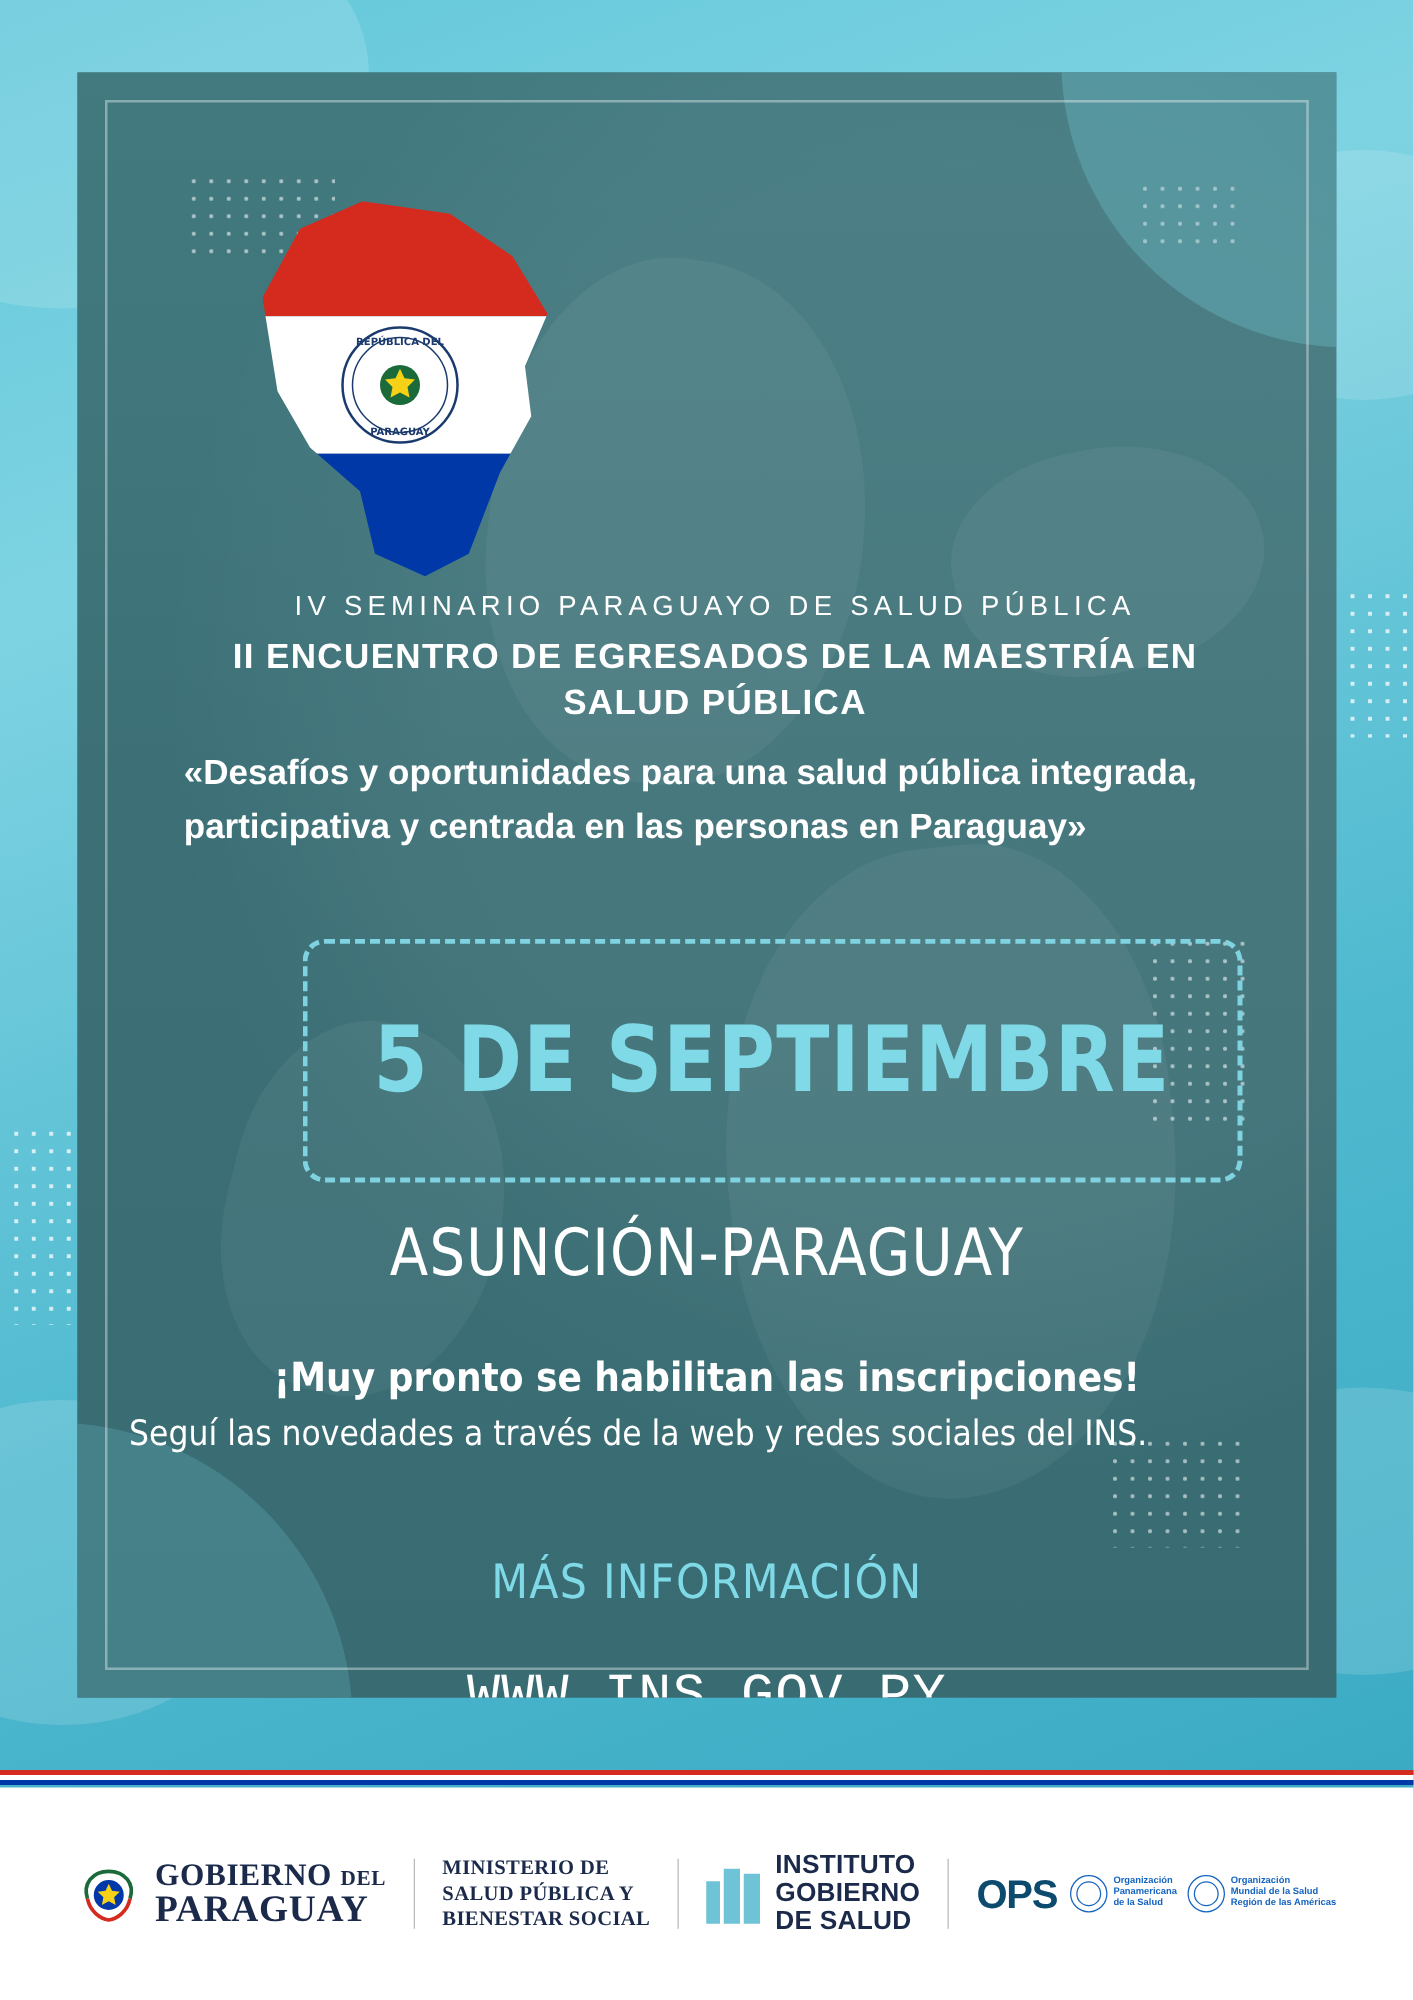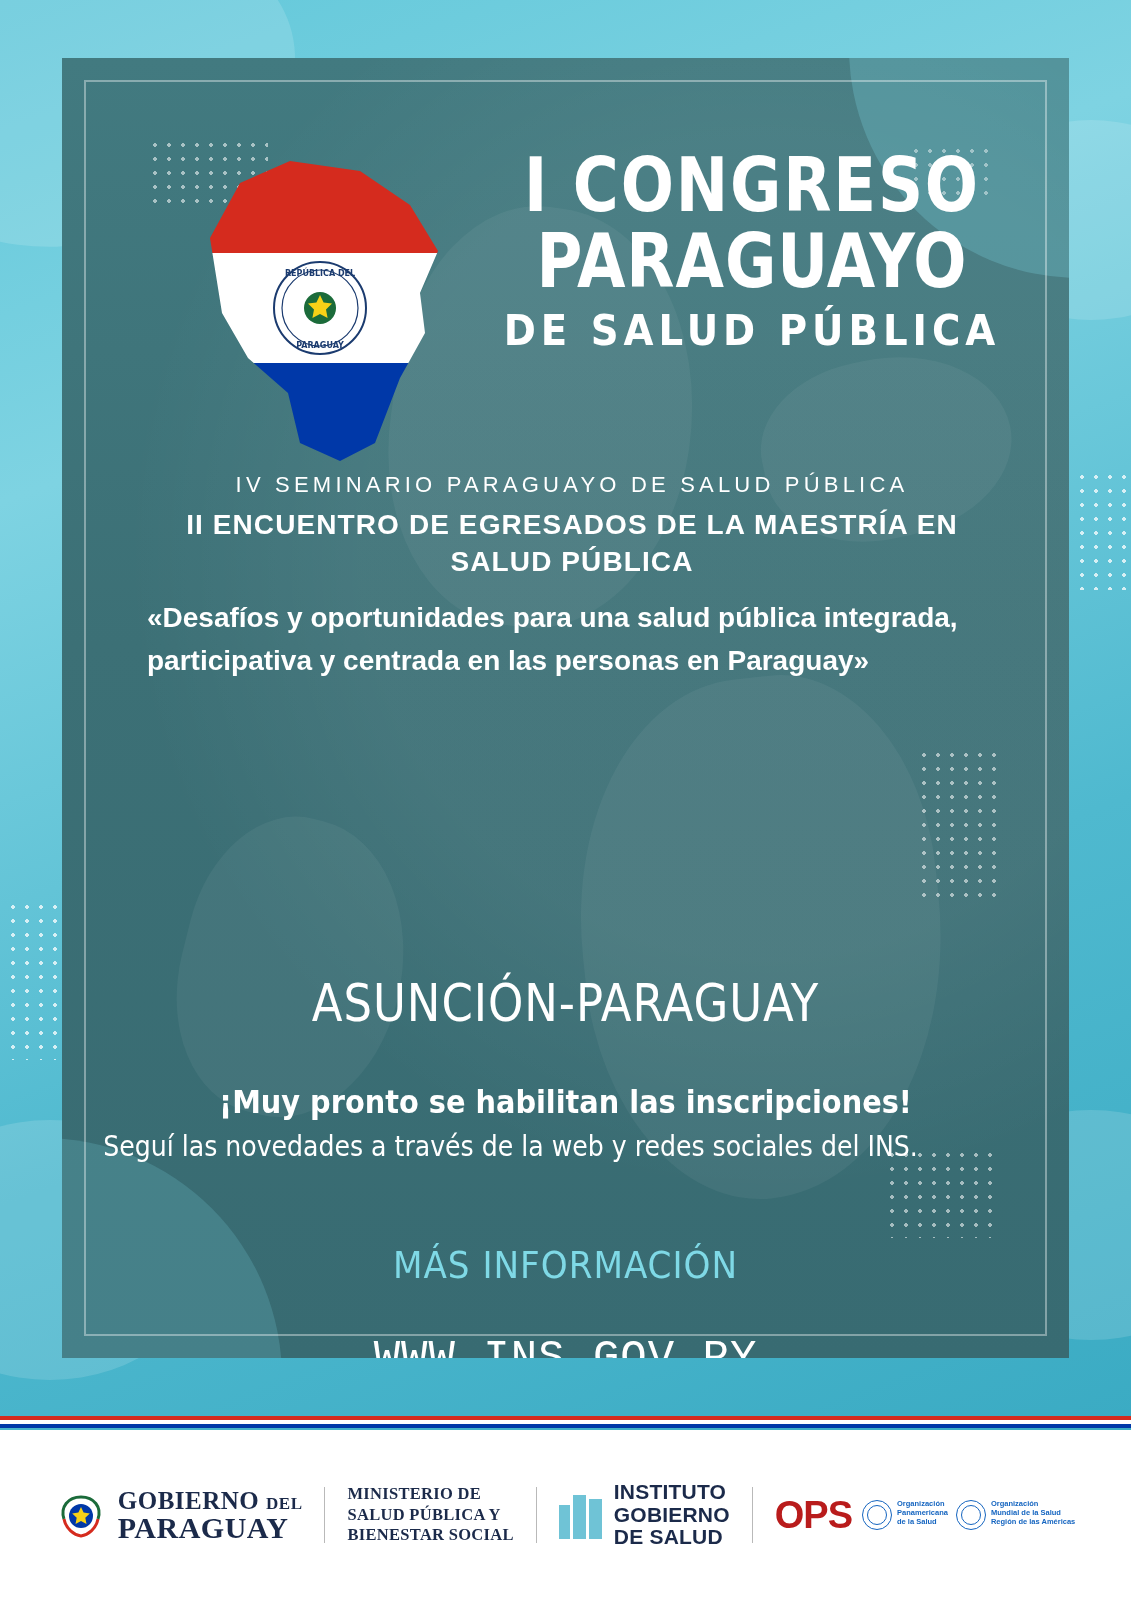--- a/index.html
+++ b/index.html
@@ -216,21 +216,21 @@
   .ins-mark { display: flex; align-items: flex-end; gap: 3px; height: 48px; }
   .ins-bar { background: #6fc3d6; }
   .ins-i { width: 11px; height: 34px; }
   .ins-n { width: 13px; height: 44px; }
   .ins-s { width: 13px; height: 40px; }
   .ins-text { color: #1b2a4a; font-family: "Liberation Sans", sans-serif; font-weight: 700;
               font-size: 21px; line-height: 1.08; letter-spacing: .2px; }
 
   
   .ops { display: flex; align-items: center; gap: 10px; }
-  .ops-word { color: #b91c1c; font-family: "Liberation Sans", sans-serif; font-weight: 700; font-size: 38px; letter-spacing: -1px; }
+  .ops-word { color: #0c4a6e; font-family: "Liberation Sans", sans-serif; font-weight: 700; font-size: 32px; letter-spacing: -1px; }
   .ops-orgs { display: flex; align-items: center; gap: 8px; }
   .org { display: flex; align-items: flex-start; gap: 5px; }
   .org-seal { width: 30px; height: 30px; border-radius: 50%; border: 1.6px solid #1565c0; position: relative; }
   .org-seal::before {
     content: ""; position: absolute; inset: 4px; border-radius: 50%;
     border: 1.2px solid #1565c0;
   }
   .org-txt { color: #1565c0; font-family: "Liberation Sans", sans-serif; font-size: 7.5px; line-height: 1.18; font-weight: 700; }
 </style>
 </head>
@@ -276,36 +276,34 @@
         </g>
         <circle cx="150" cy="165" r="46" fill="#ffffff" stroke="#1b3b6f" stroke-width="2"></circle>
         <circle cx="150" cy="165" r="38" fill="#ffffff" stroke="#1b3b6f" stroke-width="1.2"></circle>
         <circle cx="150" cy="165" r="16" fill="#1b6b3a"></circle>
         <path d="M150 152 l3.6 7.6 8.4 1 -6 6 1.6 8.4 -7.6-4 -7.6 4 1.6-8.4 -6-6 8.4-1 Z" fill="#f7d117"></path>
         <text x="150" y="133" text-anchor="middle" font-family="DejaVu Sans, sans-serif" font-size="8" font-weight="bold" fill="#1b3b6f">REPÚBLICA DEL</text>
         <text x="150" y="205" text-anchor="middle" font-family="DejaVu Sans, sans-serif" font-size="8" font-weight="bold" fill="#1b3b6f">PARAGUAY</text>
       </svg>
     </div>
 
-    <div class="titles">
-      <div class="t-line1">I CONGRESO</div>
-      <div class="t-line2">PARAGUAYO</div>
-      <div class="t-line3">DE SALUD PÚBLICA</div>
-    </div>
 
     <div class="subtitles">
       <div class="sub1">IV SEMINARIO PARAGUAYO DE SALUD PÚBLICA</div>
       <div class="sub2">II ENCUENTRO DE EGRESADOS DE LA MAESTRÍA EN SALUD PÚBLICA</div>
     </div>
 
     <div class="quote">
       <div>«Desafíos y oportunidades para una salud pública integrada,</div>
       <div>participativa y centrada en las personas en Paraguay»</div>
     </div>
 
+    <div class="date-box">
+      <div class="date-text">5 DE SEPTIEMBRE</div>
+    </div>
 
     <div class="city">ASUNCIÓN-PARAGUAY</div>
 
     <div class="notice1">¡Muy pronto se habilitan las inscripciones!</div>
     <div class="notice2">Seguí las novedades a través de la web y redes sociales del INS.</div>
 
     <div class="more-info">MÁS INFORMACIÓN</div>
     <div class="website">WWW.INS.GOV.PY</div>
   </div>
 

